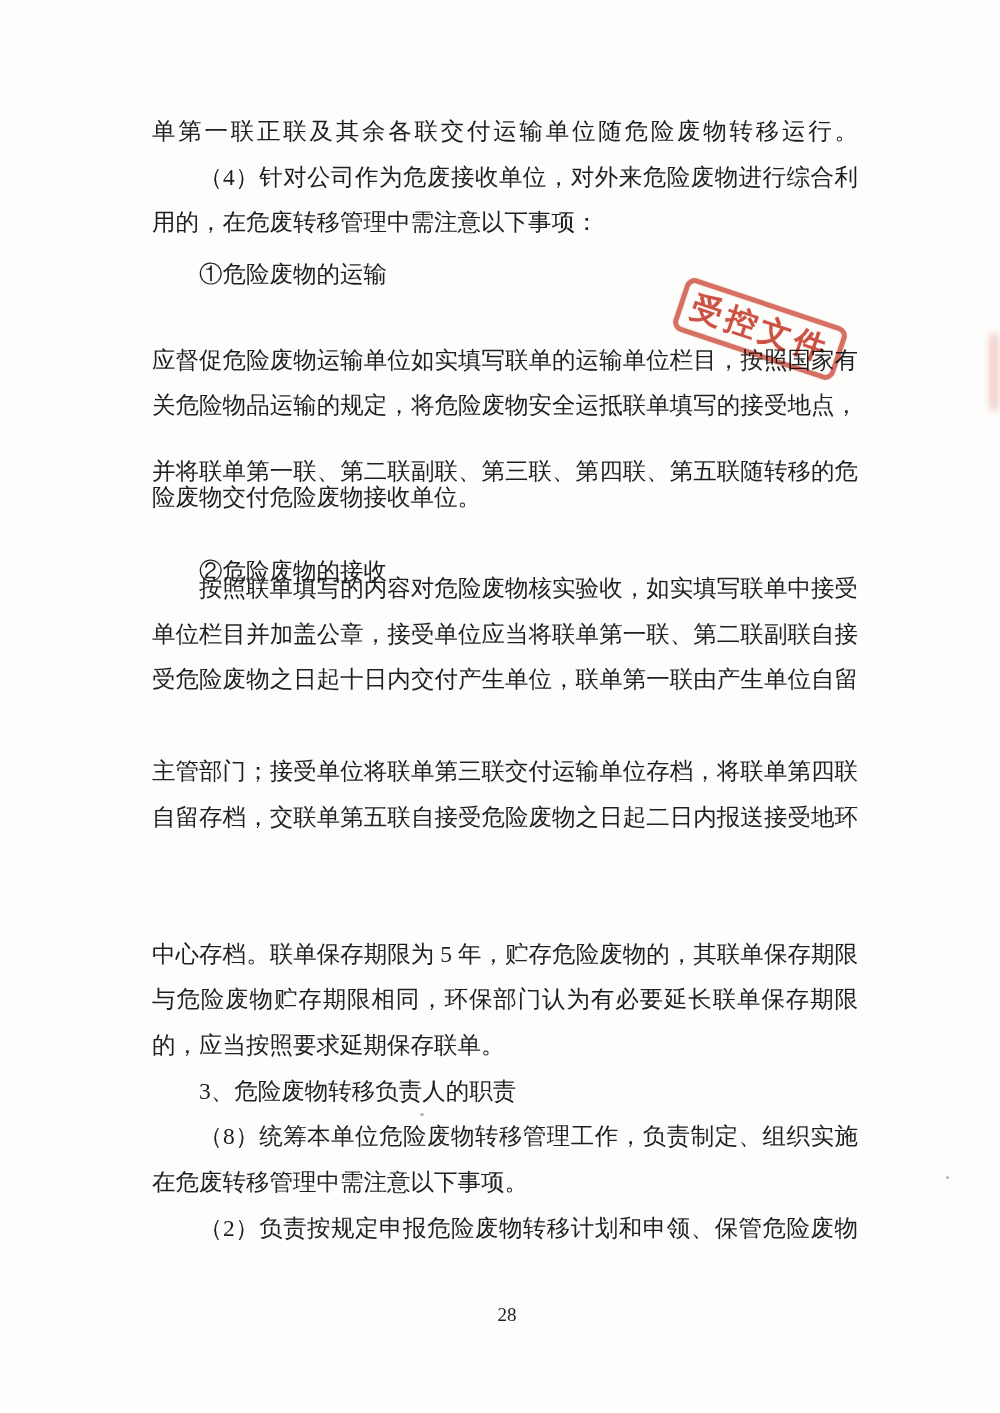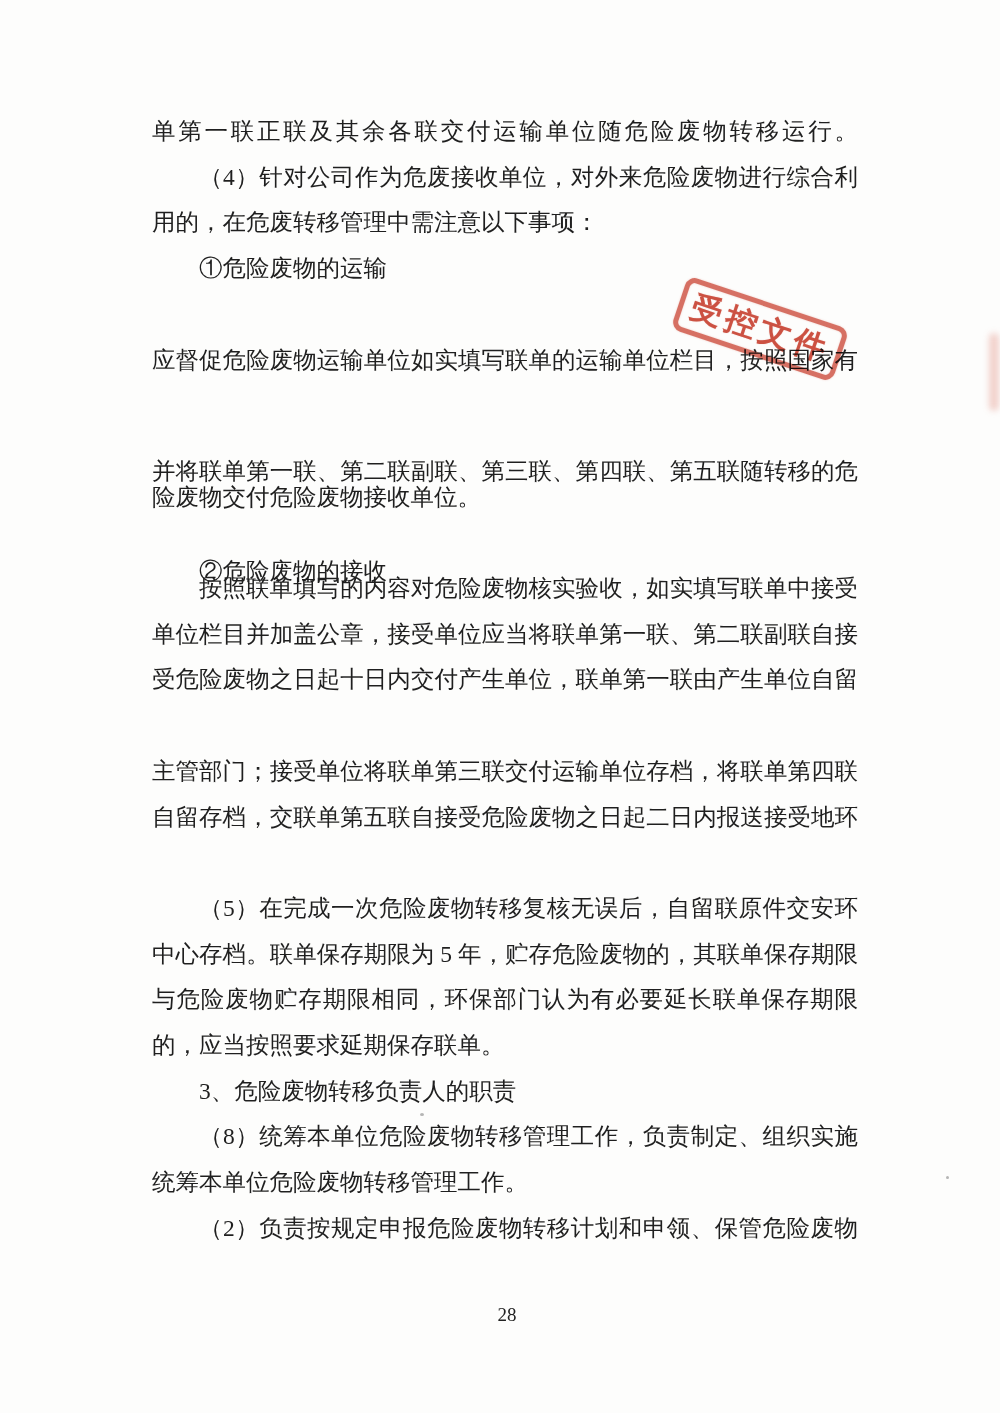--- a/index.html
+++ b/index.html
@@ -86,37 +86,37 @@
   }
 </style>
 </head>
 <body>
 
 <div class="page">
 
   <div class="line just" style="top:116px">单第一联正联及其余各联交付运输单位随危险废物转移运行。</div>
   <div class="line just ind" style="top:162px">（4）针对公司作为危废接收单位，对外来危险废物进行综合利</div>
   <div class="line" style="top:207px">用的，在危废转移管理中需注意以下事项：</div>
-  <div class="line ind" style="top:253px">①危险废物的运输</div>
+  <div class="line ind" style="top:259px">①危险废物的运输</div>
   <div class="line just" style="top:345px">应督促危险废物运输单位如实填写联单的运输单位栏目，按照国家有</div>
+  <div class="line just" style="top:390px">关危险物品运输的规定，将危险废物安全运抵联单填写的接受地点，</div>
   <div class="line just" style="top:456px">并将联单第一联、第二联副联、第三联、第四联、第五联随转移的危</div>
   <div class="line" style="top:482px">险废物交付危险废物接收单位。</div>
   <div class="line ind" style="top:556px">②危险废物的接收</div>
   <div class="line just ind" style="top:573px">按照联单填写的内容对危险废物核实验收，如实填写联单中接受</div>
   <div class="line just" style="top:619px">单位栏目并加盖公章，接受单位应当将联单第一联、第二联副联自接</div>
   <div class="line just" style="top:664px">受危险废物之日起十日内交付产生单位，联单第一联由产生单位自留</div>
   <div class="line just" style="top:756px">主管部门；接受单位将联单第三联交付运输单位存档，将联单第四联</div>
   <div class="line just" style="top:802px">自留存档，交联单第五联自接受危险废物之日起二日内报送接受地环</div>
-  <div class="line just ind" style="top:893px">（5）在完成一次危险废物转移复核无误后，自留联原件交安环</div>
   <div class="line just" style="top:939px">中心存档。联单保存期限为 5 年，贮存危险废物的，其联单保存期限</div>
   <div class="line just" style="top:984px">与危险废物贮存期限相同，环保部门认为有必要延长联单保存期限</div>
   <div class="line" style="top:1030px">的，应当按照要求延期保存联单。</div>
   <div class="line ind" style="top:1076px">3、危险废物转移负责人的职责</div>
   <div class="line just ind" style="top:1121px">（8）统筹本单位危险废物转移管理工作，负责制定、组织实施</div>
-  <div class="line" style="top:1167px">统筹本单位危险废物转移管理工作。</div>
+  <div class="line" style="top:1167px">在危废转移管理中需注意以下事项。</div>
   <div class="line just ind" style="top:1213px">（2）负责按规定申报危险废物转移计划和申领、保管危险废物</div>
 
   <div class="stamp">
     <span class="stamp-text">受控文件</span>
   </div>
 
   <div class="ink-streak"></div>
   <div class="speck speck-1"></div>
   <div class="speck speck-2"></div>
 

